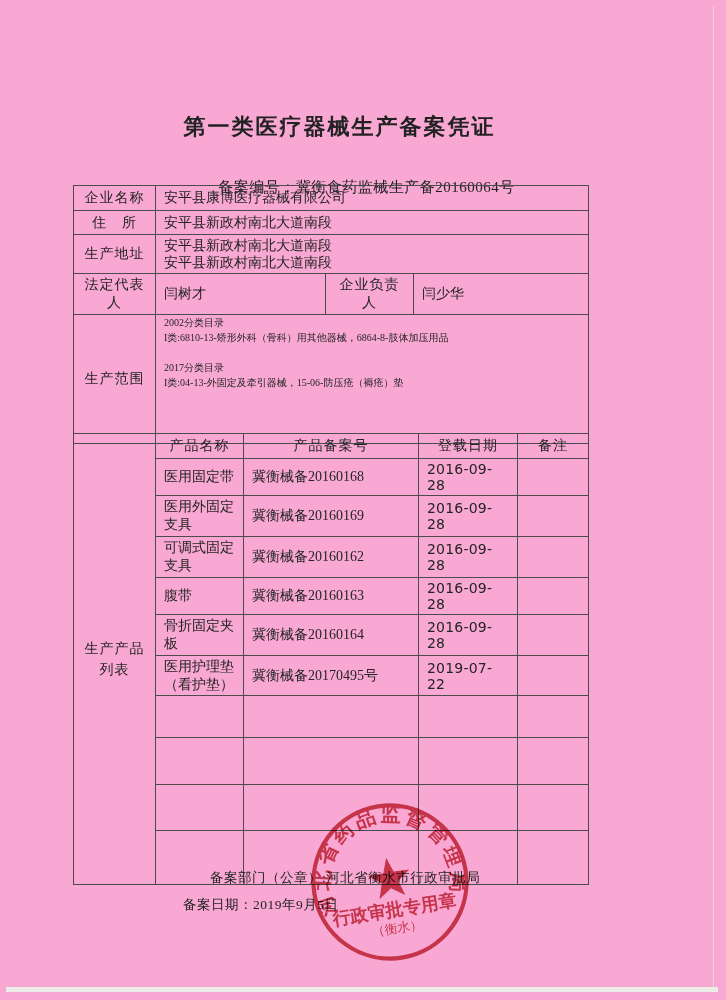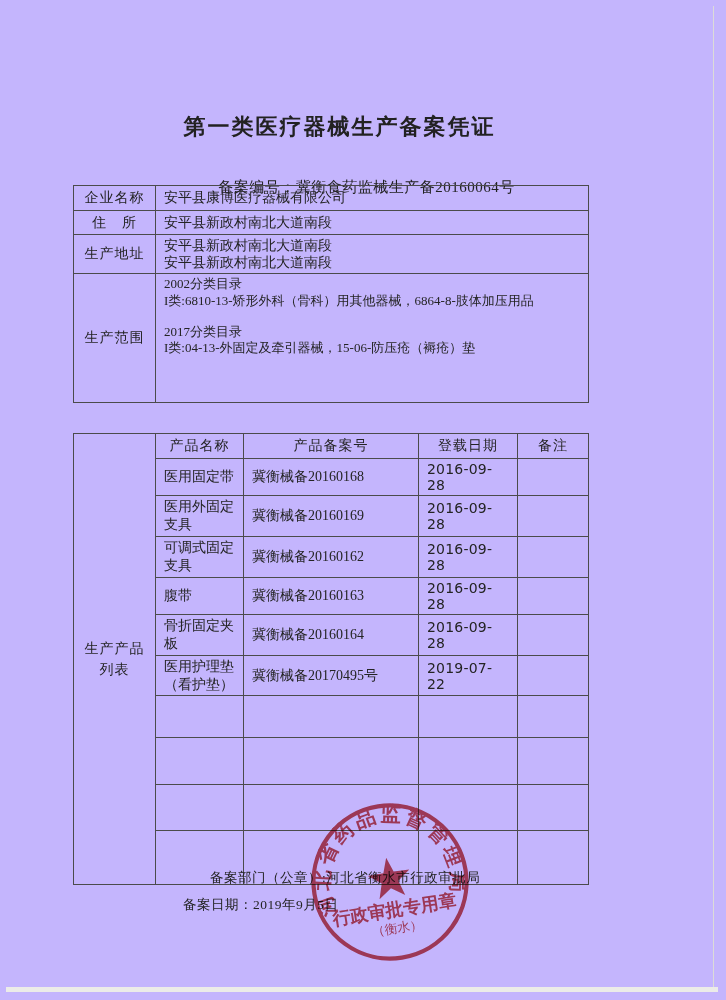--- a/index.html
+++ b/index.html
@@ -4,21 +4,21 @@
 <style>
   html,body{margin:0;padding:0;}
   body{
     width:726px;height:1000px;
     background:#fdfdfb;
     font-family:"Liberation Serif","DejaVu Serif",serif;
     color:#262626;
     position:relative;
     overflow:hidden;
   }
-  .page{position:absolute;inset:0;background:#c4b5fd;}
+  .page{position:absolute;inset:0;background:#f9a8d4;}
 
   
   .artifact-right{position:absolute;left:713px;top:6px;width:1px;height:982px;background:#dcdcd8;}
   .artifact-bottom{position:absolute;left:6px;top:987px;width:712px;height:5px;background:#ececе8;background:#ecece8;}
 
   .title{
     position:absolute;left:73px;top:112px;width:515px;
     text-align:center;padding-left:18px;box-sizing:border-box;
     font-size:22px;font-weight:600;letter-spacing:2px;color:#222;
   }
@@ -40,21 +40,21 @@
     overflow:hidden;
   }
   .info-table{top:185px;}
   .product-table{top:433px;}
 
   td.lbl{text-align:center;padding:2px 2px;letter-spacing:1px;}
   td.val{text-align:left;}
   .two-line div{line-height:1.22;}
 
   td.scope-cell{vertical-align:top;padding:6px 8px 4px 8px;}
-  .scope-line{font-size:13px;line-height:1.26;min-height:15px;color:#242424;}
+  .scope-line{font-size:10px;line-height:1.26;min-height:15px;color:#242424;}
 
   th.col-h{text-align:center;letter-spacing:1px;}
   td.side-cell{text-align:center;vertical-align:middle;letter-spacing:1px;line-height:1.5;}
   td.pn{padding:2px 5px;}
   .pn-lg{font-size:14px;}
   .pn-md{font-size:13.5px;}
   .pn-sm{font-size:10.5px;}
   .pn-xs{font-size:8.5px;line-height:1.25;}
   td.regno{font-size:14.5px;}
   td.datec{font-family:"DejaVu Sans","Liberation Sans",sans-serif;font-size:14.5px;font-weight:600;color:#2a2a2a;letter-spacing:0.2px;}
@@ -94,20 +94,26 @@
     <tr style="height:24px">
       <td class="lbl">住　所</td>
       <td class="val" colspan="3">安平县新政村南北大道南段</td>
     </tr>
     <tr style="height:34px">
       <td class="lbl">生产地址</td>
       <td class="val two-line" colspan="3">
         <div>安平县新政村南北大道南段</div>
         <div>安平县新政村南北大道南段</div>
       </td>
+    </tr>
+    <tr style="height:27px">
+      <td class="lbl">法定代表人</td>
+      <td class="val">闫树才</td>
+      <td class="lbl">企业负责人</td>
+      <td class="val">闫少华</td>
     </tr>
     <tr style="height:129px">
       <td class="lbl">生产范围</td>
       <td class="scope-cell" colspan="3">
         <div class="scope-line">2002分类目录</div>
         <div class="scope-line">I类:6810-13-矫形外科（骨科）用其他器械，6864-8-肢体加压用品</div>
         <div class="scope-line"></div>
         <div class="scope-line">2017分类目录</div>
         <div class="scope-line">I类:04-13-外固定及牵引器械，15-06-防压疮（褥疮）垫</div>
       </td>

